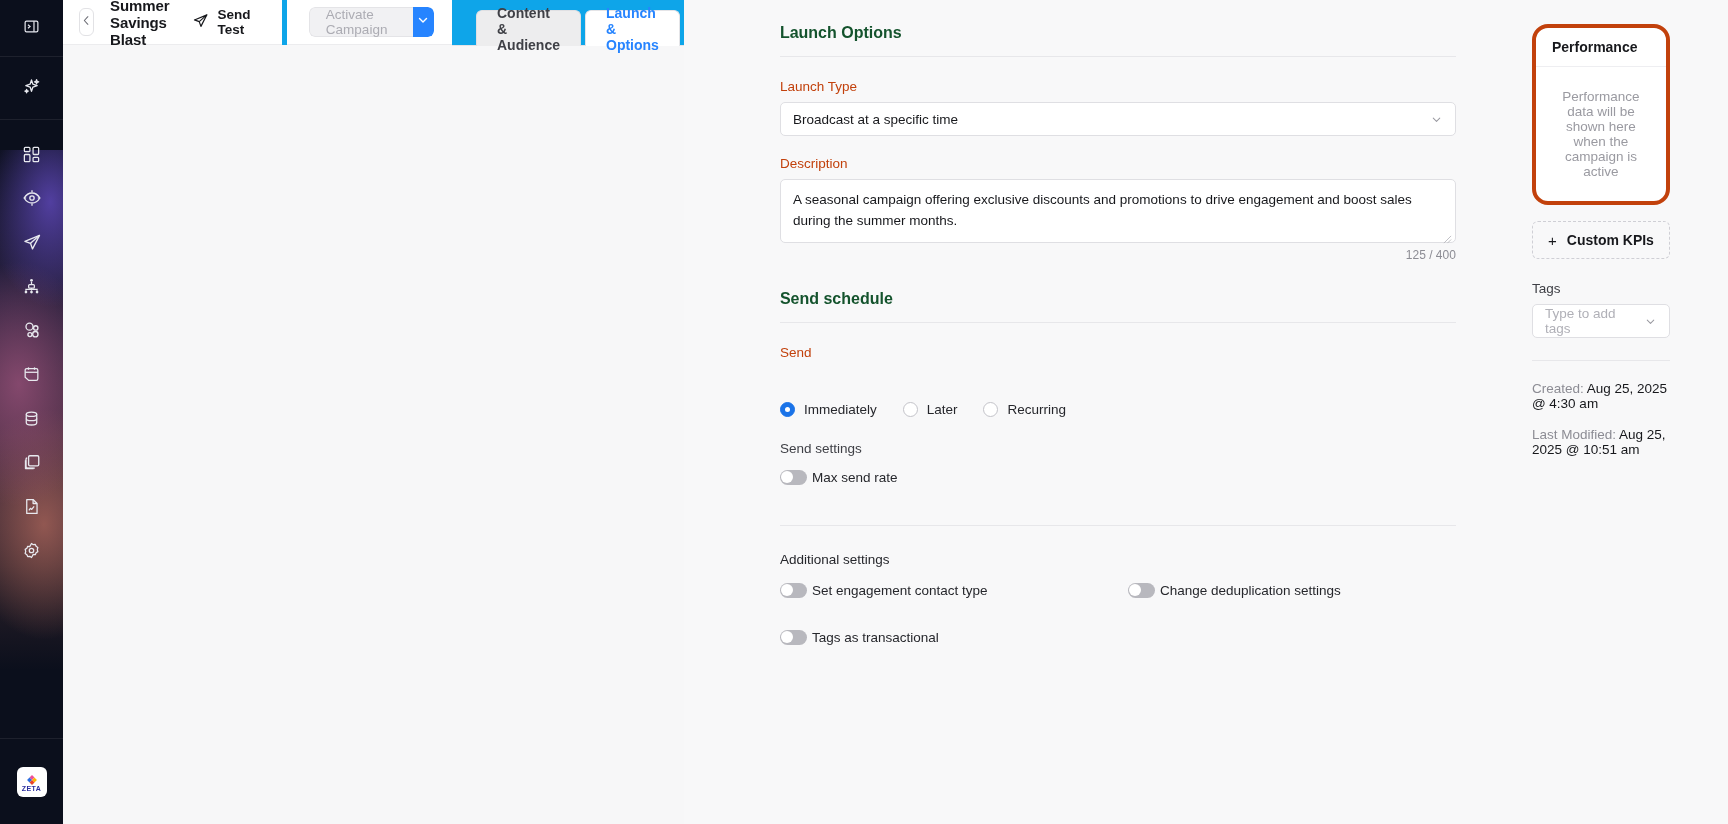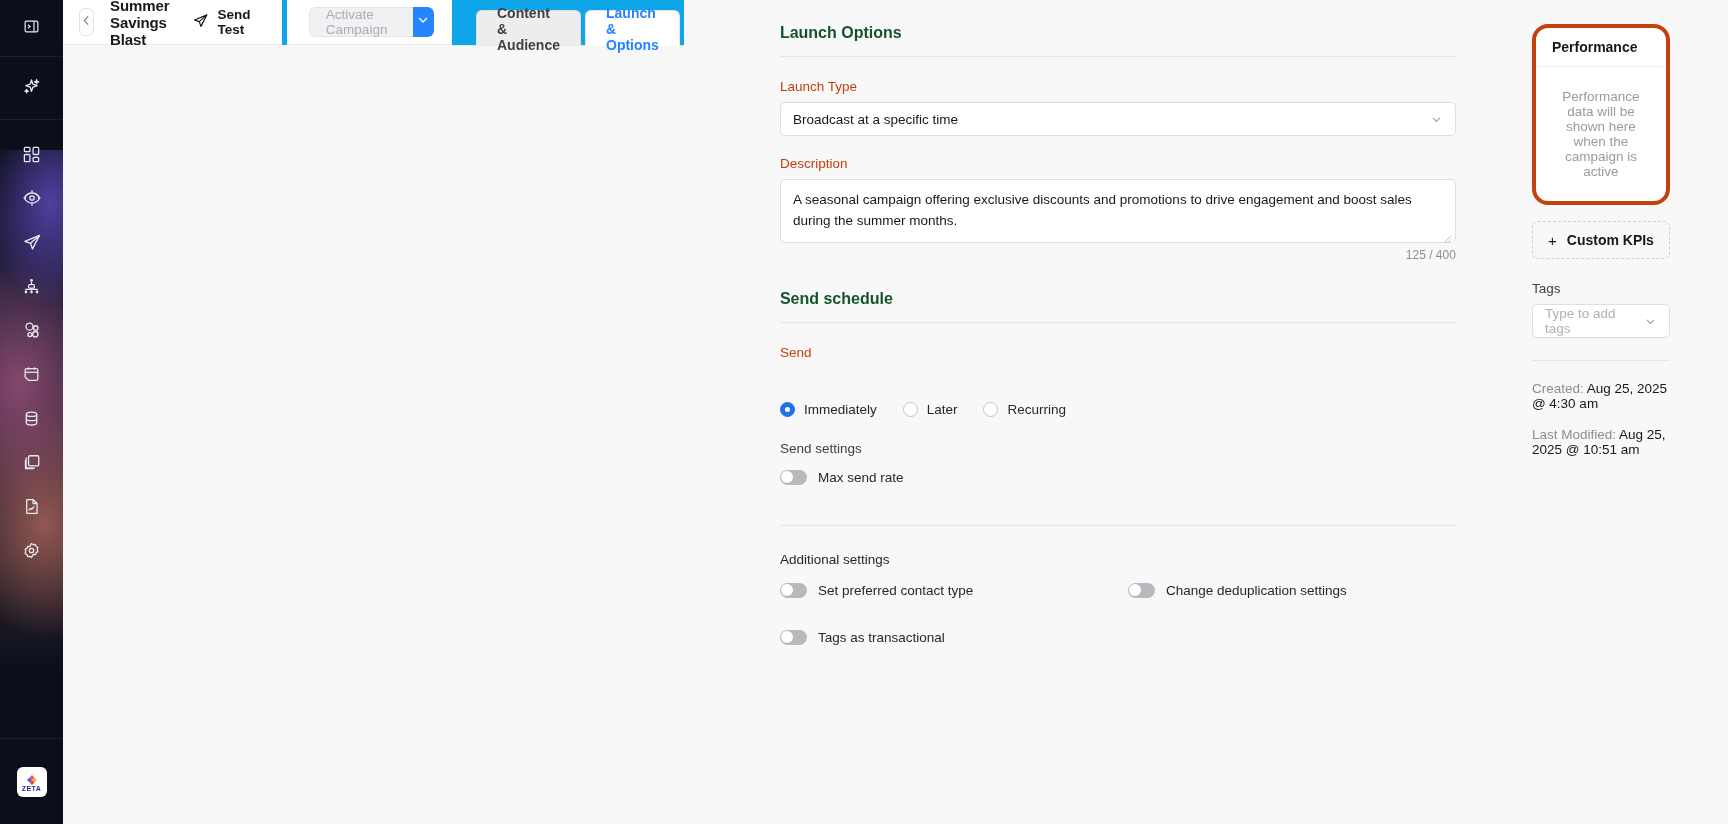--- a/index.html
+++ b/index.html
@@ -155,21 +155,21 @@
     display: flex; align-items: center; justify-content: center;
   }
   .radio.checked { border-color: #1a73e8; background: #1a73e8; }
   .radio.checked::after {
     content: ""; width: 5px; height: 5px; border-radius: 50%; background: #fff;
   }
   .radio-label { font-size: 13.5px; color: #26272c; }
 
   .sub-label { font-size: 13.5px; color: #3f4046; }
 
-  .toggle-row { display: flex; align-items: flex-end; gap: 11px; cursor: pointer; }
+  .toggle-row { display: flex; align-items: flex-end; gap: 5px; cursor: pointer; }
   .toggle {
     width: 27px; height: 15px; border-radius: 8px; background: #b8b8be;
     position: relative; flex: 0 0 27px;
   }
   .toggle::after {
     content: ""; position: absolute; left: 1.5px; top: 1.5px;
     width: 12px; height: 12px; border-radius: 50%; background: #fff;
   }
   .toggle-label { font-size: 13.5px; color: #26272c; }
 
@@ -446,21 +446,21 @@
           <span class="toggle-label">Max send rate</span>
         </div>
 
         <div class="hr-plain" style="margin:40px 0 0"></div>
 
         <div class="sub-label" style="margin:26px 0 16px;font-weight:400;color:#26272c">Additional settings</div>
 
         <div style="display:flex;align-items:center">
           <div class="toggle-row" style="width:348px">
             <span class="toggle"></span>
-            <span class="toggle-label">Set preferred contact type</span>
+            <span class="toggle-label">Set engagement contact type</span>
           </div>
           <div class="toggle-row">
             <span class="toggle"></span>
             <span class="toggle-label">Change deduplication settings</span>
           </div>
         </div>
 
         <div class="toggle-row" style="margin-top:32px">
           <span class="toggle"></span>
           <span class="toggle-label">Tags as transactional</span>

